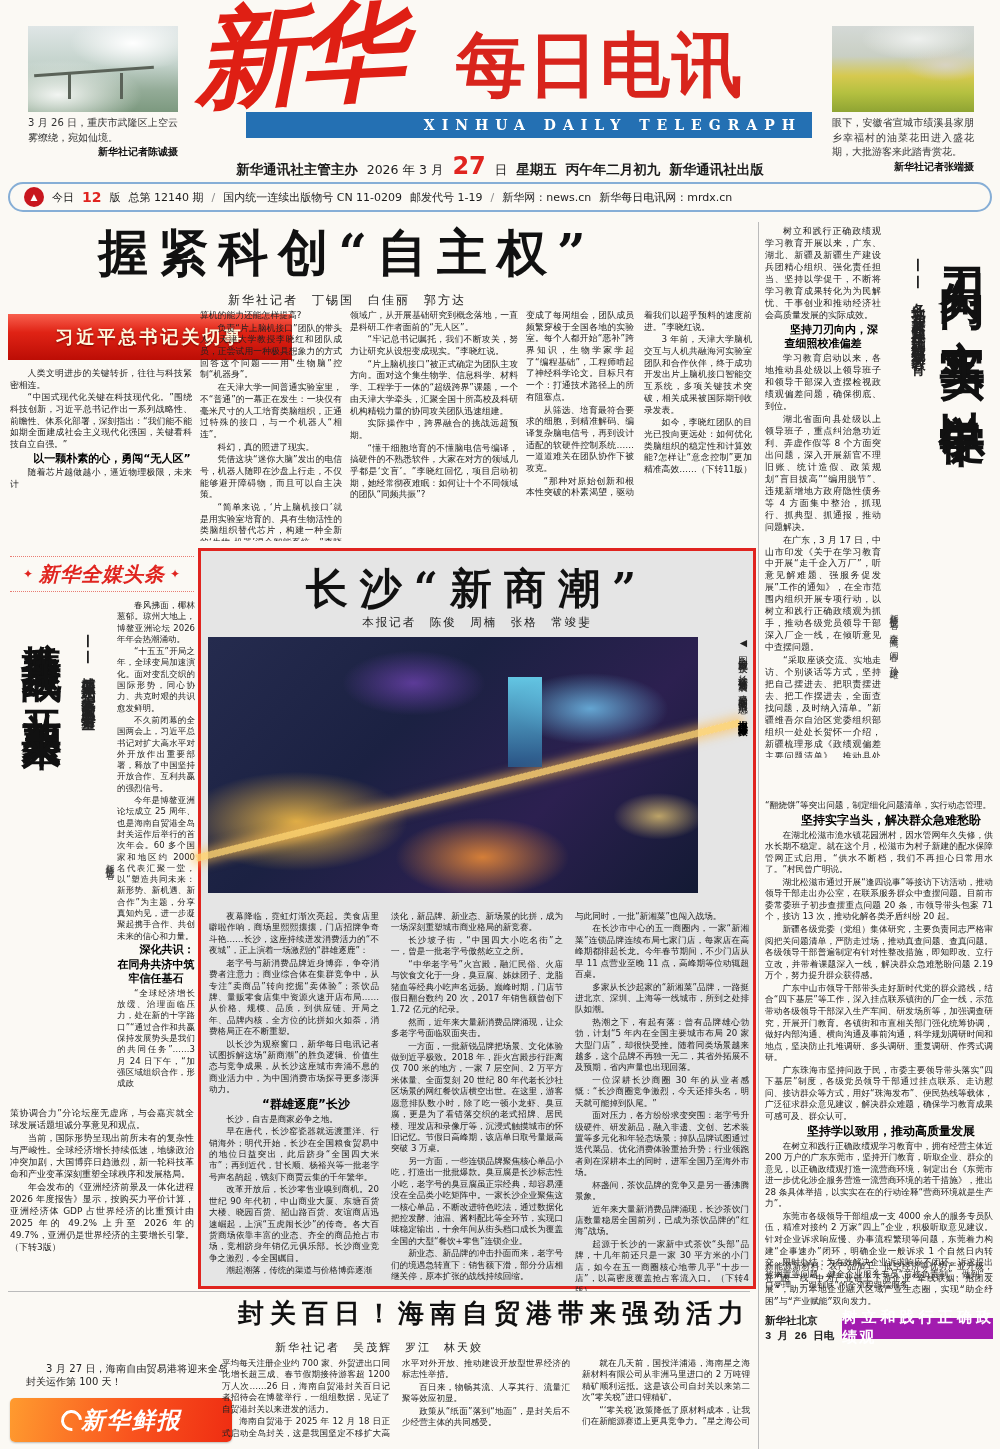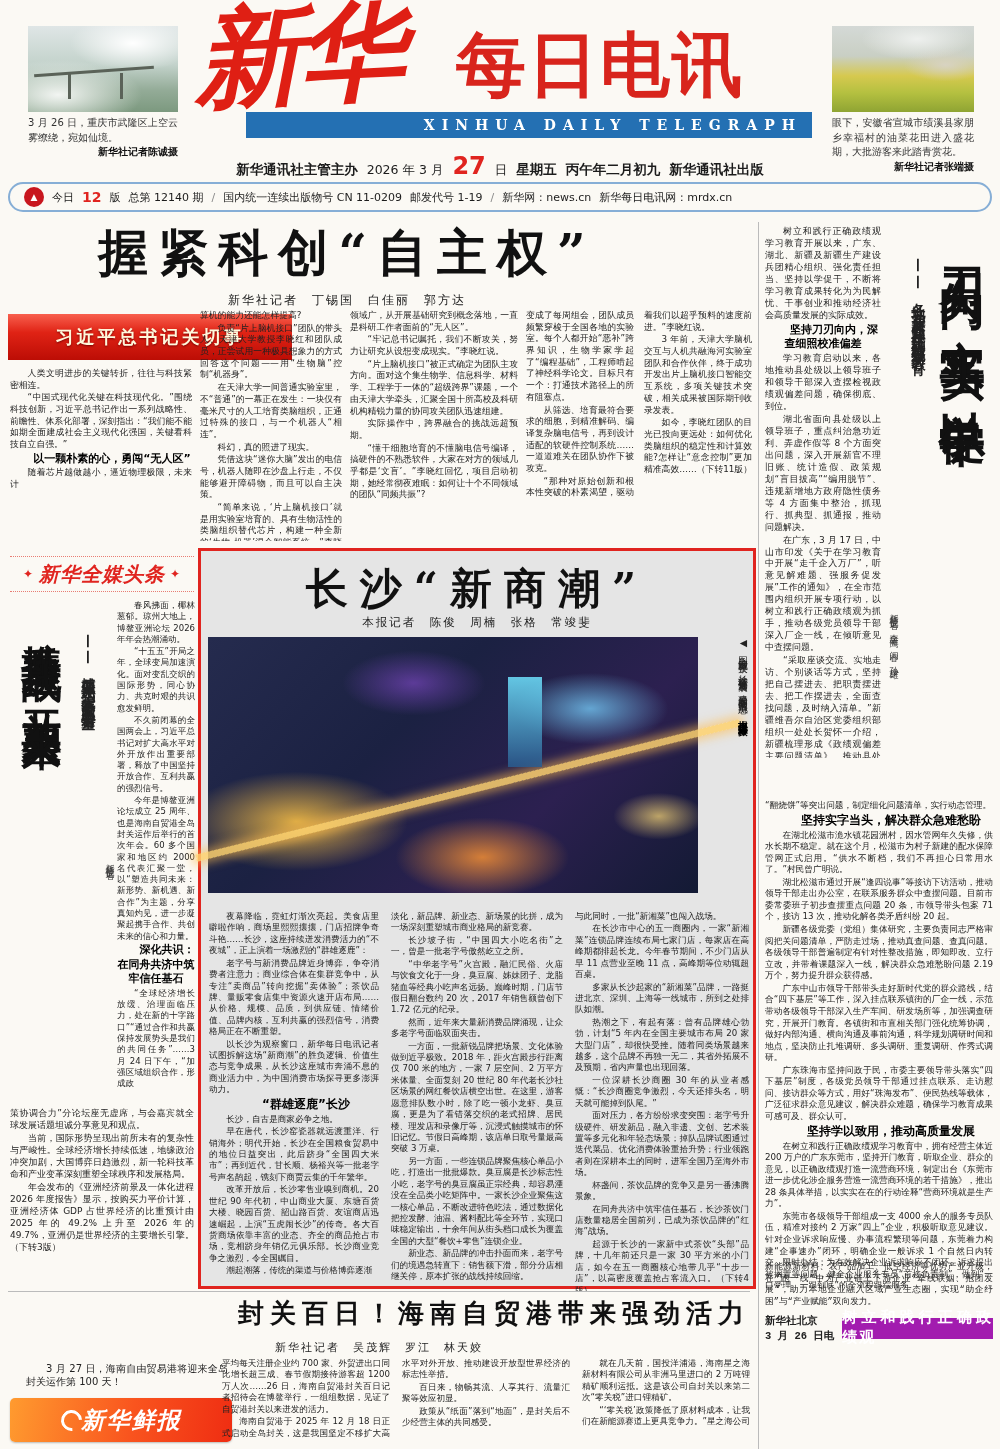--- a/index.html
+++ b/index.html
@@ -262,21 +262,21 @@
       <div class="feat-road"></div>
       <div class="feat-tower"></div>
     </div>
     <div class="vert feat-vcap">
       <span>◀图为长沙城区夜景。长沙夜经济蓬勃发展，凌晨的商圈依然人流不息。</span>
       <b>本报记者陈思汗摄</b>
     </div>
 
     <div class="bt feat-c" style="left:8px;width:170px;font-size:8.6px;">
       <p>夜幕降临，霓虹灯渐次亮起。美食店里噼啦作响，商场里熙熙攘攘，门店招牌争奇斗艳……长沙，这座持续迸发消费活力的“不夜城”，正上演着一场激烈的“群雄逐鹿”：</p>
-      <p>老字号与新消费品牌近身博弈，争夺消费者注意力；商业综合体在集群竞争中，从专注“卖商品”转向挖掘“卖体验”；茶饮品牌、量贩零食店集中资源火速开店布局……从价格、规模、品质，到供应链、情绪价值、品牌内核，互利共赢的强烈信号，消费格局正在不断重塑。</p>
+      <p>老字号与新消费品牌近身博弈，争夺消费者注意力；商业综合体在集群竞争中，从专注“卖商品”转向挖掘“卖体验”；茶饮品牌、量贩零食店集中资源火速开店布局……从价格、规模、品质，到供应链、开局之年、品牌内核，全方位的比拼如火如荼，消费格局正在不断重塑。</p>
       <p>以长沙为观察窗口，新华每日电讯记者试图拆解这场“新商潮”的胜负逻辑、价值生态与竞争成果，从长沙这座城市奔涌不息的商业活力中，为中国消费市场探寻更多澎湃动力。</p>
       <p class="ch">“群雄逐鹿”长沙</p>
       <p>长沙，自古是商家必争之地。</p>
       <p>早在唐代，长沙窑瓷器就远渡重洋、行销海外；明代开始，长沙在全国粮食贸易中的地位日益突出，此后跻身“全国四大米市”；再到近代，甘长顺、杨裕兴等一批老字号声名鹊起，镌刻下商贾云集的千年繁华。</p>
       <p>改革开放后，长沙零售业嗅到商机。20 世纪 90 年代初，中山商业大厦、东塘百货大楼、晓园百货、韶山路百货、友谊商店迅速崛起，上演“五虎闹长沙”的传奇。各大百货商场依靠丰富的业态、齐全的商品抢占市场，竞相跻身年销亿元俱乐部。长沙商业竞争之激烈，令全国瞩目。</p>
       <p>潮起潮落，传统的渠道与价格博弈逐渐</p>
     </div>
     <div class="bt feat-c" style="left:190px;width:172px;font-size:8.6px;">
       <p class="noind">淡化，新品牌、新业态、新场景的比拼，成为一场深刻重塑城市商业格局的新竞赛。</p>
       <p>长沙坡子街，“中国四大小吃名街”之一，曾是一批老字号傲然屹立之所。</p>
@@ -287,21 +287,21 @@
       <p>新业态、新品牌的冲击扑面而来，老字号们的境遇急转直下：销售额下滑，部分分店相继关停，原本扩张的战线持续回缩。</p>
     </div>
     <div class="bt feat-c" style="left:374px;width:174px;font-size:8.6px;">
       <p class="noind">与此同时，一批“新湘菜”也闯入战场。</p>
       <p>在长沙市中心的五一商圈内，一家“新湘菜”连锁品牌连续布局七家门店，每家店在高峰期都排起长龙。今年春节期间，不少门店从早 11 点营业至晚 11 点，高峰期等位动辄超百桌。</p>
       <p>多家从长沙起家的“新湘菜”品牌，一路挺进北京、深圳、上海等一线城市，所到之处排队如潮。</p>
       <p>热潮之下，有起有落：曾有品牌雄心勃勃，计划“5 年内在全国主要城市布局 20 家大型门店”，却很快受挫。随着同类场景越来越多，这个品牌不再独一无二，其省外拓展不及预期，省内声量也出现回落。</p>
       <p>一位深耕长沙商圈 30 年的从业者感慨：“长沙商圈竞争激烈，今天还排头名，明天就可能掉到队尾。”</p>
       <p>面对压力，各方纷纷求变突围：老字号升级硬件、研发新品，融入非遗、文创、艺术装置等多元化和年轻态场景；掉队品牌试图通过迭代菜品、优化消费体验重拾升势；行业领跑者则在深耕本土的同时，进军全国乃至海外市场。</p>
       <p>杯盏间，茶饮品牌的竞争又是另一番沸腾景象。</p>
-      <p>在同舟共济中筑牢信任基石，长沙茶饮门店数量稳居全国前列，已成为茶饮品牌的“红海”战场。</p>
+      <p>近年来大量新消费品牌涌现，长沙茶饮门店数量稳居全国前列，已成为茶饮品牌的“红海”战场。</p>
       <p>起源于长沙的一家新中式茶饮“头部”品牌，十几年前还只是一家 30 平方米的小门店，如今在五一商圈核心地带几乎“十步一店”，以高密度覆盖抢占客流入口。（下转4版）</p>
     </div>
   </div>
 
   <div class="hrule" style="left:8px;top:1291px;width:742px;"></div>
   <h2 class="abs bot-hl">封关百日！海南自贸港带来强劲活力</h2>
   <div class="abs bot-by">新华社记者　吴茂辉　罗江　林天姣</div>
 
   <div class="bt" style="left:26px;top:1362px;width:202px;height:34px;font-size:10px;">
     <p>3 月 27 日，海南自由贸易港将迎来全岛封关运作第 100 天！</p>

